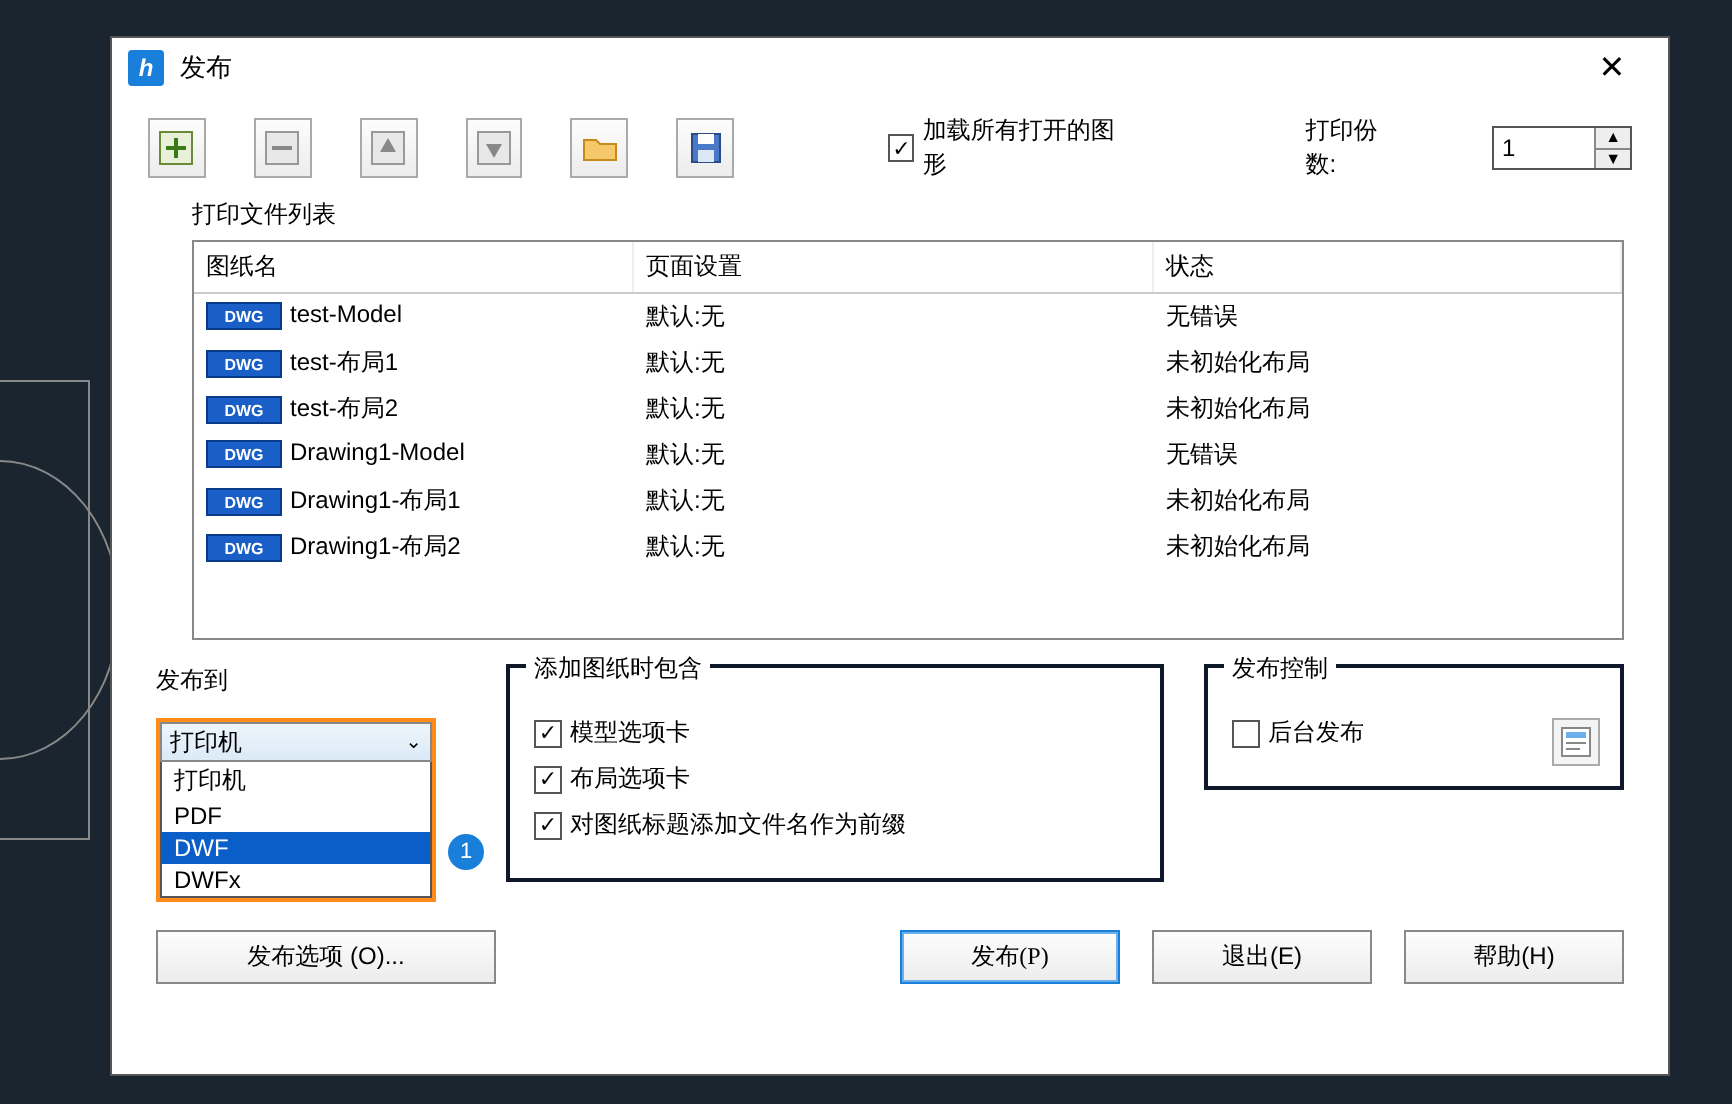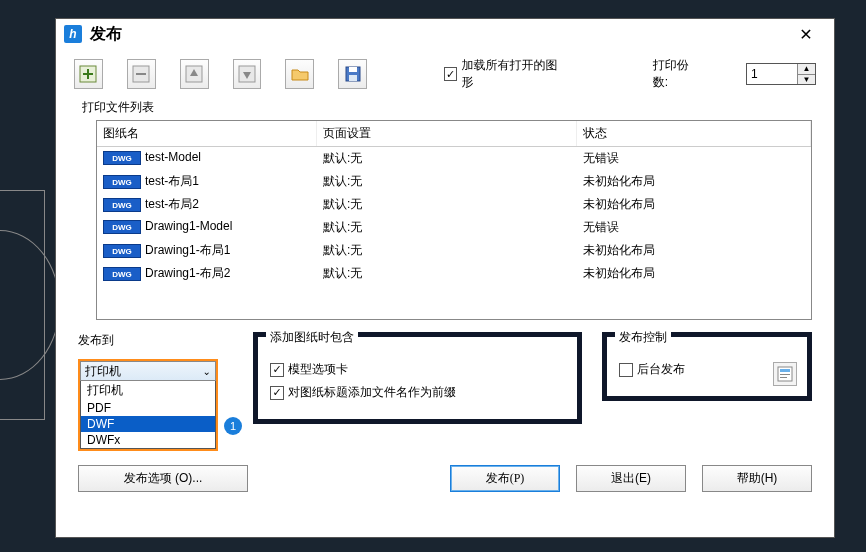--- a/index.html
+++ b/index.html
@@ -48,21 +48,21 @@
     border-radius: 2px;
     margin-right: 8px;
     display: inline-flex;
     align-items: center;
     justify-content: center;
     color: #fff;
     font-style: italic;
     font-weight: bold;
     font-size: 12px;
   }
-  .title-text { flex: 1; font-size: 16px; font-weight: bold; }
+  .title-text { flex: 1; font-size: 13px; }
   .close-btn {
     width: 40px; height: 26px;
     display: flex;
     align-items: center;
     justify-content: center;
     font-size: 16px;
     cursor: pointer;
   }
   .toolbar-row {
     display: flex;
@@ -101,21 +101,21 @@
   }
   .spin input {
     border: none; width: 50px; padding: 0 4px; font-size: 12px;
   }
   .spin-btns { display: flex; flex-direction: column; width: 18px; border-left: 1px solid #888;}
   .spin-btns div {
     flex: 1; display: flex; align-items: center; justify-content: center;
     font-size: 8px; background: #eee; cursor: pointer;
   }
   .spin-btns div:first-child { border-bottom: 1px solid #888; }
-  .list-label { padding: 4px 22px 2px 26px; }
+  .list-label { padding: 4px 22px 2px 40px; }
   .list-frame {
     margin: 2px 22px 8px 40px;
     border: 1px solid #888;
     height: 200px;
     overflow: auto;
   }
   .list-header {
     display: grid;
     grid-template-columns: 220px 260px 1fr;
     border-bottom: 1px solid #ccc;
@@ -142,21 +142,21 @@
     margin-right: 4px;
     vertical-align: middle;
   }
   .groups-row {
     display: flex;
     padding: 4px 22px 8px 22px;
     gap: 20px;
     align-items: flex-start;
   }
   .group {
-    border: 5px solid #0f172a;
+    border: 2px solid #0f172a;
     position: relative;
     padding: 18px 12px 12px 12px;
     flex: 1;
   }
   .group-title {
     position: absolute;
     top: -8px; left: 8px;
     background: #fff;
     padding: 0 4px;
     font-size: 12px;
@@ -363,20 +363,24 @@
     </div>
 
     <div class="group g2">
       <div class="group-title">添加图纸时包含</div>
       <div class="chk-row">
         <span class="chk checked"></span>
         <span>模型选项卡</span>
       </div>
       <div class="chk-row">
         <span class="chk checked"></span>
+        <span>布局选项卡</span>
+      </div>
+      <div class="chk-row">
+        <span class="chk checked"></span>
         <span>对图纸标题添加文件名作为前缀</span>
       </div>
     </div>
 
     <div class="group g3">
       <div class="group-title">发布控制</div>
       <div class="chk-row">
         <span class="chk"></span>
         <span>后台发布</span>
       </div>

